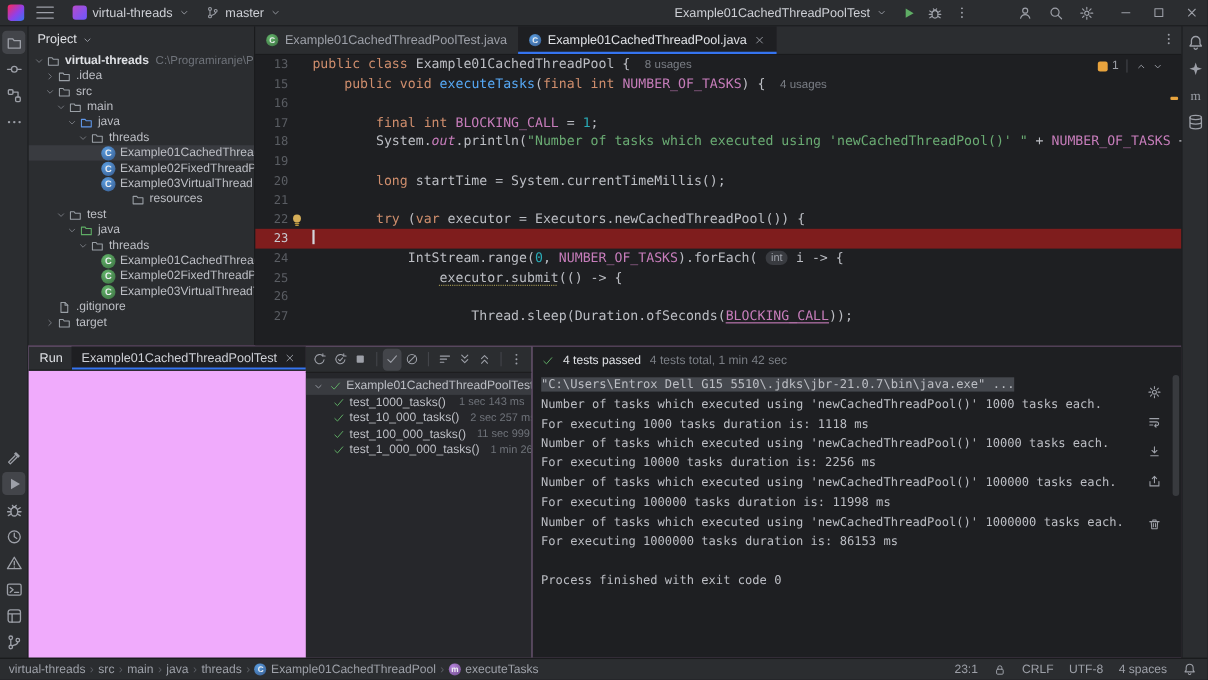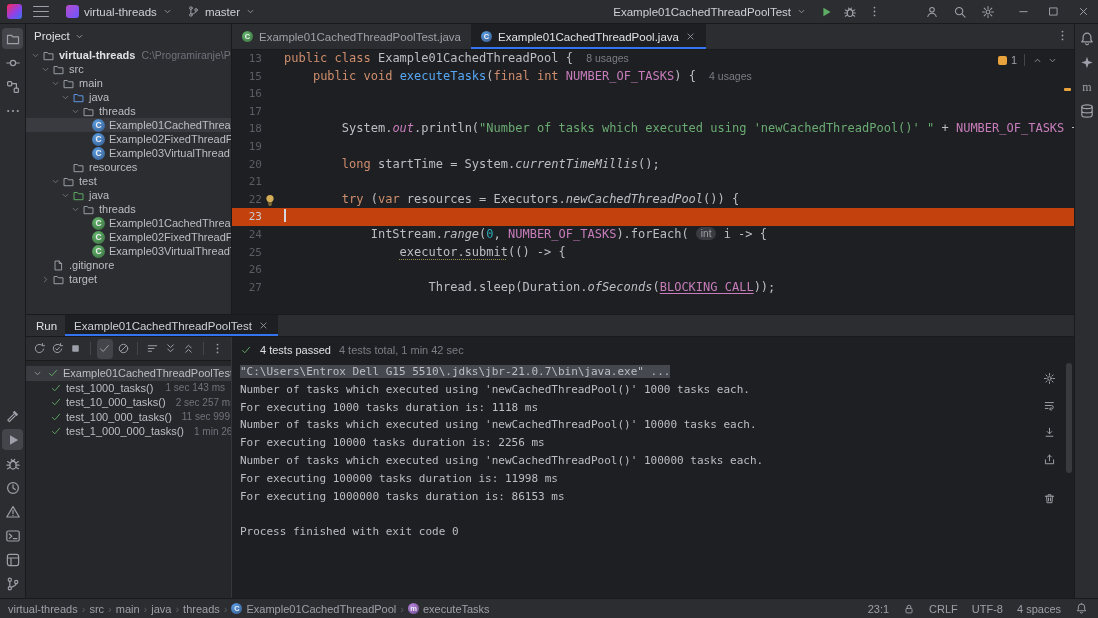--- a/index.html
+++ b/index.html
@@ -61,42 +61,42 @@
 
   
   .editor{flex:1;background:#1e1f22;display:flex;flex-direction:column;min-width:0;position:relative;}
   .etabbar{height:26px;background:#2b2d30;display:flex;align-items:stretch;border-bottom:1px solid #191a1c;flex:none;}
   .etabs-inner{display:flex;align-items:stretch;flex:1;min-width:0;}
   .etab{display:flex;align-items:center;gap:6px;padding:0 10px;font-size:11.5px;color:#9da0a8;white-space:nowrap;}
   .etab.active{background:#1e1f22;color:#dfe1e5;box-shadow:inset 0 -2px 0 #3574f0;}
   .ecodewrap{flex:1;position:relative;min-height:0;overflow:hidden;}
   .ecode{font-family:"DejaVu Sans Mono",monospace;font-size:12px;line-height:17.6px;}
   .cl{display:flex;height:17.6px;white-space:pre;}
-  .cl.hl{background:#c2410c;}
+  .cl.hl{background:#7f1d1d;}
   .gut{width:46px;flex:none;display:flex;align-items:center;}
   .gnum{width:30px;text-align:right;color:#5a5d63;font-size:11px;font-family:"DejaVu Sans Mono",monospace;}
   .gnum.cur{color:#c9ccd2;}
   .gico{width:16px;height:16px;display:inline-flex;align-items:center;justify-content:center;}
   .codeln{white-space:pre;padding-left:6px;}
   .tk{color:#cf8e6d;} .ts{color:#6aab73;} .tn{color:#2aacb8;} .tc{color:#7a7e85;}
   .tf{color:#c77dbb;font-style:italic;} .tC{color:#c77dbb;}
   .tU{text-decoration:underline;text-underline-offset:2px;}
-  .tm{color:#56a8f5;} .tsm{font-style:italic;}
+  .tm{color:#56a8f5;} .tsm{}
   .tw{text-decoration:underline dotted;text-decoration-color:#9a8f4e;text-underline-offset:3px;margin-top:18px;}
   .thint{background:#393b40;color:#9da0a8;border-radius:7px;padding:0 5px;font-size:10px;
     font-family:"Liberation Sans",sans-serif;display:inline-block;height:13px;line-height:13px;vertical-align:1px;}
   .tinlay{color:#7a7e85;font-size:10.5px;font-family:"Liberation Sans",sans-serif;margin-left:6px;}
   .caret{display:inline-block;width:1.5px;height:13px;background:#d4d7dd;margin-bottom:-2px;}
   .insp{position:absolute;top:4px;right:16px;display:flex;align-items:center;gap:4px;color:#9da0a8;font-size:11px;}
   .wdot{width:9px;height:9px;border-radius:2px;background:#e8a33d;display:inline-block;}
   .isep{width:1px;height:12px;background:#43454a;margin:0 3px;}
   .emark{position:absolute;right:3px;top:38px;width:7px;height:3px;background:#e8a33d;border-radius:1px;}
 
   
-  .run{flex:1;display:flex;flex-direction:column;min-height:0;border-top:1px solid #191a1c;background:#f0abfc;}
+  .run{flex:1;display:flex;flex-direction:row;min-height:0;border-top:1px solid #191a1c;background:#f0abfc;}
   .rtabs{height:22px;background:#2b2d30;display:flex;align-items:stretch;gap:8px;padding-left:10px;
     font-size:11.5px;border-bottom:1px solid #191a1c;flex:none;}
   .rtlabel{color:#dfe1e5;display:flex;align-items:center;}
   .rtab{display:flex;align-items:center;gap:6px;padding:0 9px;color:#ced0d6;}
   .rtab.active{box-shadow:inset 0 -2px 0 #3574f0;background:#1e1f22;}
   .rmain{flex:1;display:flex;min-height:0;}
   .rleft{width:206px;flex:none;display:flex;flex-direction:column;border-right:1px solid #34363a;min-height:0;}
   .rtoolbar{height:24px;background:#2b2d30;display:flex;align-items:center;gap:2px;padding:0 5px;
     border-bottom:1px solid #191a1c;flex:none;}
   .rtb{width:20px;height:20px;border-radius:4px;display:flex;align-items:center;justify-content:center;color:#9da0a8;}
@@ -374,20 +374,33 @@
                   <svg viewBox="0 0 16 16" fill="none" stroke="currentColor" stroke-width="1.2" stroke-linecap="round" stroke-linejoin="round">
                     <path d="M2.5 12.7V4.3h4.1l1.2 1.6h5.7v6.8z"></path>
                   </svg>
                 </span>
                 <span class="lbl">virtual-threads</span>
                 <span class="thintpath">C:\Programiranje\Primeri-Tvoj\Pra</span>
               </div>
               <div class="trow" style="padding-left: 14px;">
                 <span class="chev">
                   <svg viewBox="0 0 16 16" fill="none" stroke="currentColor" stroke-width="1.2" stroke-linecap="round" stroke-linejoin="round">
+                    <path d="M6.4 4.6L9.8 8l-3.4 3.4"></path>
+                  </svg>
+                </span>
+                <span class="ic ticon fgray">
+                  <svg viewBox="0 0 16 16" fill="none" stroke="currentColor" stroke-width="1.2" stroke-linecap="round" stroke-linejoin="round">
+                    <path d="M2.5 12.7V4.3h4.1l1.2 1.6h5.7v6.8z"></path>
+                  </svg>
+                </span>
+                <span class="lbl">.idea</span>
+              </div>
+              <div class="trow" style="padding-left: 14px;">
+                <span class="chev">
+                  <svg viewBox="0 0 16 16" fill="none" stroke="currentColor" stroke-width="1.2" stroke-linecap="round" stroke-linejoin="round">
                     <path d="M4.6 6.4L8 9.8l3.4-3.4"></path>
                   </svg>
                 </span>
                 <span class="ic ticon fgray">
                   <svg viewBox="0 0 16 16" fill="none" stroke="currentColor" stroke-width="1.2" stroke-linecap="round" stroke-linejoin="round">
                     <path d="M2.5 12.7V4.3h4.1l1.2 1.6h5.7v6.8z"></path>
                   </svg>
                 </span>
                 <span class="lbl">src</span>
               </div>
@@ -438,21 +451,21 @@
               <div class="trow" style="padding-left: 54px;">
                 <span class="chev"></span>
                 <span class="cicon">C</span>
                 <span class="lbl">Example02FixedThreadPool</span>
               </div>
               <div class="trow" style="padding-left: 54px;">
                 <span class="chev"></span>
                 <span class="cicon">C</span>
                 <span class="lbl">Example03VirtualThread</span>
               </div>
-              <div class="trow" style="padding-left: 34px;">
+              <div class="trow" style="padding-left: 34px; justify-content: center;">
                 <span class="chev"></span>
                 <span class="ic ticon fgray">
                   <svg viewBox="0 0 16 16" fill="none" stroke="currentColor" stroke-width="1.2" stroke-linecap="round" stroke-linejoin="round">
                     <path d="M2.5 12.7V4.3h4.1l1.2 1.6h5.7v6.8z"></path>
                   </svg>
                 </span>
                 <span class="lbl">resources</span>
               </div>
               <div class="trow" style="padding-left: 24px;">
                 <span class="chev">
@@ -559,29 +572,29 @@
                     <circle cx="8" cy="12.8" r="1.1" fill="currentColor" stroke="none"></circle>
                   </svg>
                 </i>
             </span>
           </div>
           <div class="ecodewrap">
             <div id="ecode" class="ecode">
                 <div class="cl"><span class="gut"><span class="gnum">13</span><span class="gico"></span></span><span class="codeln"><span class="tk">public class</span><span class=""> Example01CachedThreadPool { </span><span class="tinlay">8 usages</span></span></div>
                 <div class="cl"><span class="gut"><span class="gnum">15</span><span class="gico"></span></span><span class="codeln"><span class="">    </span><span class="tk">public void</span><span class=""> </span><span class="tm">executeTasks</span><span class="">(</span><span class="tk">final int</span><span class=""> </span><span class="tC">NUMBER_OF_TASKS</span><span class="">) { </span><span class="tinlay">4 usages</span></span></div>
                 <div class="cl"><span class="gut"><span class="gnum">16</span><span class="gico"></span></span><span class="codeln"></span></div>
-                <div class="cl"><span class="gut"><span class="gnum">17</span><span class="gico"></span></span></div>
+                <div class="cl"><span class="gut"><span class="gnum">17</span><span class="gico"></span></span><span class="codeln"><span class="">        </span><span class="tk">final int</span><span class=""> </span><span class="tC">BLOCKING_CALL</span><span class=""> = </span><span class="tn">1</span><span class="">;</span></span></div>
                 <div class="cl"><span class="gut"><span class="gnum">18</span><span class="gico"></span></span><span class="codeln"><span class="">        System.</span><span class="tf">out</span><span class="">.println(</span><span class="ts">"Number of tasks which executed using 'newCachedThreadPool()' "</span><span class=""> + </span><span class="tC">NUMBER_OF_TASKS</span><span class=""> + </span></span></div>
                 <div class="cl"><span class="gut"><span class="gnum">19</span><span class="gico"></span></span><span class="codeln"></span></div>
                 <div class="cl"><span class="gut"><span class="gnum">20</span><span class="gico"></span></span><span class="codeln"><span class="">        </span><span class="tk">long</span><span class=""> startTime = System.</span><span class="tsm">currentTimeMillis</span><span class="">();</span></span></div>
                 <div class="cl"><span class="gut"><span class="gnum">21</span><span class="gico"></span></span><span class="codeln"></span></div>
                 <div class="cl"><span class="gut"><span class="gnum">22</span><span class="gico"><svg viewBox="0 0 16 16" fill="none" stroke="currentColor" stroke-width="1.2" stroke-linecap="round" stroke-linejoin="round">
                         <circle cx="8" cy="6.6" r="3.6" fill="#d6ae58" stroke="none"></circle>
                         <path d="M6.4 11h3.2M6.9 12.8h2.2" stroke="#b8963f"></path>
-                      </svg></span></span><span class="codeln"><span class="">        </span><span class="tk">try</span><span class=""> (</span><span class="tk">var</span><span class=""> resources = Executors.</span><span class="tsm">newCachedThreadPool</span><span class="">()) {</span></span></div>
+                      </svg></span></span><span class="codeln"><span class="">        </span><span class="tk">try</span><span class=""> (</span><span class="tk">var</span><span class=""> executor = Executors.</span><span class="tsm">newCachedThreadPool</span><span class="">()) {</span></span></div>
                 <div class="cl hl"><span class="gut"><span class="gnum cur">23</span><span class="gico"></span></span><span class="codeln"><span class="caret"></span></span></div>
                 <div class="cl"><span class="gut"><span class="gnum">24</span><span class="gico"></span></span><span class="codeln"><span class="">            IntStream.</span><span class="tsm">range</span><span class="">(</span><span class="tn">0</span><span class="">, </span><span class="tC">NUMBER_OF_TASKS</span><span class="">).forEach( </span><span class="thint">int</span><span class=""> i -&gt; {</span></span></div>
                 <div class="cl"><span class="gut"><span class="gnum">25</span><span class="gico"></span></span><span class="codeln"><span class="">                </span><span class="tw">executor.submit</span><span class="">(() -&gt; {</span></span></div>
                 <div class="cl"><span class="gut"><span class="gnum">26</span><span class="gico"></span></span><span class="codeln"><span class="">                    </span></span></div>
                 <div class="cl"><span class="gut"><span class="gnum">27</span><span class="gico"></span></span><span class="codeln"><span class="">                    Thread.sleep(Duration.</span><span class="tsm">ofSeconds</span><span class="">(</span><span class="tC tU">BLOCKING_CALL</span><span class="">));</span></span></div>
               </div>
             <div class="insp">
               <span class="wdot"></span>
               <span>1</span>
               <span class="isep"></span>
@@ -756,20 +769,21 @@
               <span class="dimtxt">4 tests total, 1 min 42 sec</span>
             </div>
             <div id="console" class="console">
                 <div class="conline"><span class="hl">"C:\Users\Entrox Dell G15 5510\.jdks\jbr-21.0.7\bin\java.exe" ...</span></div>
                 <div class="conline"><span>Number of tasks which executed using 'newCachedThreadPool()' 1000 tasks each.</span></div>
                 <div class="conline"><span>For executing 1000 tasks duration is: 1118 ms</span></div>
                 <div class="conline"><span>Number of tasks which executed using 'newCachedThreadPool()' 10000 tasks each.</span></div>
                 <div class="conline"><span>For executing 10000 tasks duration is: 2256 ms</span></div>
                 <div class="conline"><span>Number of tasks which executed using 'newCachedThreadPool()' 100000 tasks each.</span></div>
                 <div class="conline"><span>For executing 100000 tasks duration is: 11998 ms</span></div>
+                <div class="conline"><span>Number of tasks which executed using 'newCachedThreadPool()' 1000000 tasks each.</span></div>
                 <div class="conline"><span>For executing 1000000 tasks duration is: 86153 ms</span></div>
                 <div class="conline"><span>&nbsp;</span></div>
                 <div class="conline"><span>Process finished with exit code 0</span></div>
               </div>
             <div id="contool" class="contool">
                 <div class="ctb">
                   <span class="ic i13">
                     <svg viewBox="0 0 16 16" fill="none" stroke="currentColor" stroke-width="1.2" stroke-linecap="round" stroke-linejoin="round">
                       <circle cx="8" cy="8" r="2.2"></circle>
                       <path d="M8 1.8v2.1M8 12.1v2.1M1.8 8h2.1M12.1 8h2.1M3.6 3.6l1.5 1.5M10.9 10.9l1.5 1.5M12.4 3.6l-1.5 1.5M5.1 10.9l-1.5 1.5"></path>

